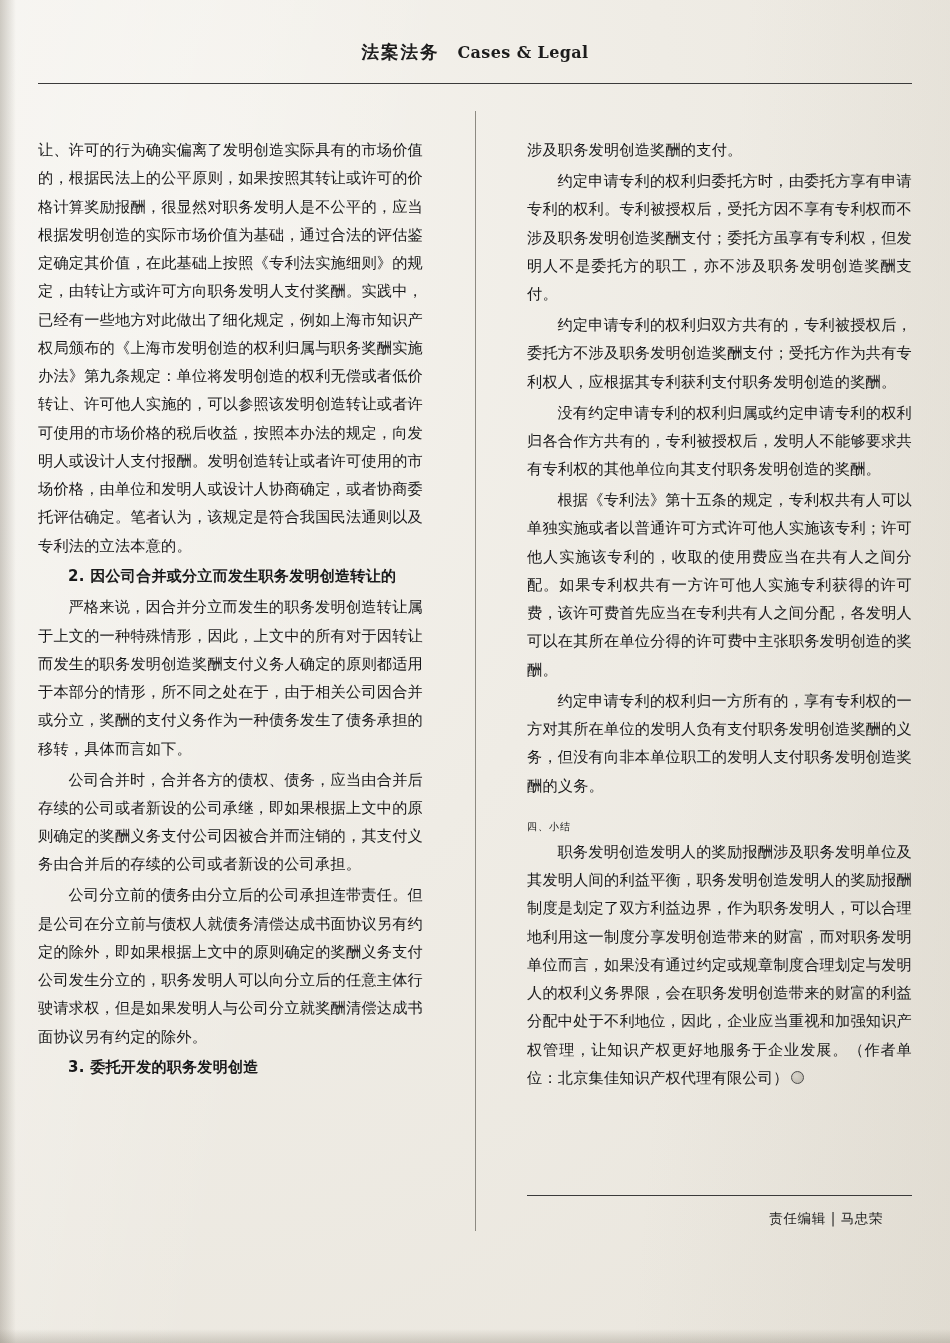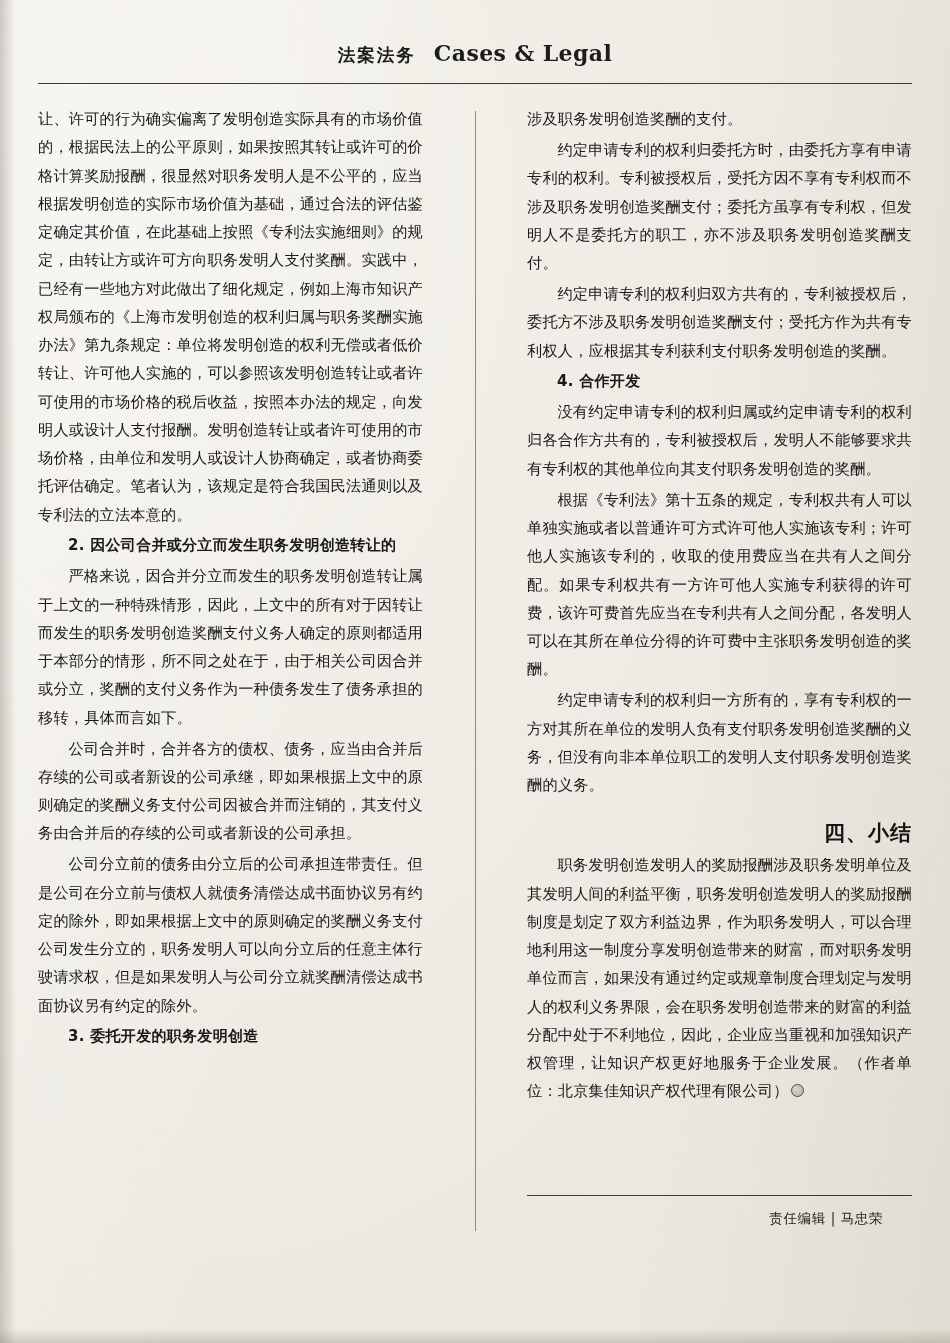--- a/index.html
+++ b/index.html
@@ -63,21 +63,21 @@
   }
   .header-cn {
     font-family: "DejaVu Sans", "Liberation Sans", sans-serif;
     font-size: 17.5px;
     font-weight: bold;
     letter-spacing: 2px;
     color: #1c1c1c;
   }
   .header-en {
     font-family: "DejaVu Serif", "Liberation Serif", serif;
-    font-size: 22px;
+    font-size: 16px;
     font-weight: bold;
     font-style: normal;
     letter-spacing: 0.4px;
     color: #1c1c1c;
   }
   .header-rule {
     position: absolute;
     left: 0;
     right: 0;
     bottom: 0;
@@ -89,20 +89,21 @@
   .cols {
     position: absolute;
     left: 38px;
     top: 105px;
     width: 874px;
     display: flex;
     gap: 0;
   }
   .col {
     width: 385px;
+    margin-top: 31px;
   }
   .col-left { padding-right: 0; }
   .col-gap { width: 104px; position: relative; }
   .col-divider {
     position: absolute;
     left: 50%;
     top: 6px;
     height: 1120px;
     width: 1px;
     background: #8d8a82;
@@ -122,25 +123,24 @@
   p.sub {
     text-indent: 2em;
     font-family: "DejaVu Sans", "Liberation Sans", sans-serif;
     font-weight: bold;
     font-size: 15px;
     letter-spacing: 0.3px;
   }
   h2.section {
     margin: 20px 0 4px 0;
     font-family: "DejaVu Sans", "Liberation Sans", sans-serif;
-    font-size: 21px;
-    font-weight: bold;
+    font-size: 10px;
+    font-weight: normal;
     letter-spacing: 1px;
     color: #141414;
-    text-align: right;
   }
   .endmark {
     display: inline-block;
     width: 11px;
     height: 11px;
     border: 1px solid #4a4a4a;
     border-radius: 50%;
     position: relative;
     top: 1px;
     margin-left: 2px;
@@ -233,21 +233,20 @@
     </div>
 
     <div class="col-gap">
       <div class="col-divider"></div>
     </div>
 
     <div class="col col-right">
       <p>涉及职务发明创造奖酬的支付。</p>
       <p class="indent">约定申请专利的权利归委托方时，由委托方享有申请专利的权利。专利被授权后，受托方因不享有专利权而不涉及职务发明创造奖酬支付；委托方虽享有专利权，但发明人不是委托方的职工，亦不涉及职务发明创造奖酬支付。</p>
       <p class="indent">约定申请专利的权利归双方共有的，专利被授权后，委托方不涉及职务发明创造奖酬支付；受托方作为共有专利权人，应根据其专利获利支付职务发明创造的奖酬。</p>
-      <p class="sub">4. 合作开发</p>
       <p class="indent">没有约定申请专利的权利归属或约定申请专利的权利归各合作方共有的，专利被授权后，发明人不能够要求共有专利权的其他单位向其支付职务发明创造的奖酬。</p>
       <p class="indent">根据《专利法》第十五条的规定，专利权共有人可以单独实施或者以普通许可方式许可他人实施该专利；许可他人实施该专利的，收取的使用费应当在共有人之间分配。如果专利权共有一方许可他人实施专利获得的许可费，该许可费首先应当在专利共有人之间分配，各发明人可以在其所在单位分得的许可费中主张职务发明创造的奖酬。</p>
       <p class="indent">约定申请专利的权利归一方所有的，享有专利权的一方对其所在单位的发明人负有支付职务发明创造奖酬的义务，但没有向非本单位职工的发明人支付职务发明创造奖酬的义务。</p>
       <h2 class="section">四、小结</h2>
       <p class="indent"><span>职务发明创造发明人的奖励报酬涉及职务发明单位及其发明人间的利益平衡，职务发明创造发明人的奖励报酬制度是划定了双方利益边界，作为职务发明人，可以合理地利用这一制度分享发明创造带来的财富，而对职务发明单位而言，如果没有通过约定或规章制度合理划定与发明人的权利义务界限，会在职务发明创造带来的财富的利益分配中处于不利地位，因此，企业应当重视和加强知识产权管理，让知识产权更好地服务于企业发展。（作者单位：北京集佳知识产权代理有限公司）</span><span class="endmark"></span></p>
     </div>
   </div>
 
   <div class="footer-rule"></div>
   <div class="editor-line">责任编辑 | 马忠荣</div>

